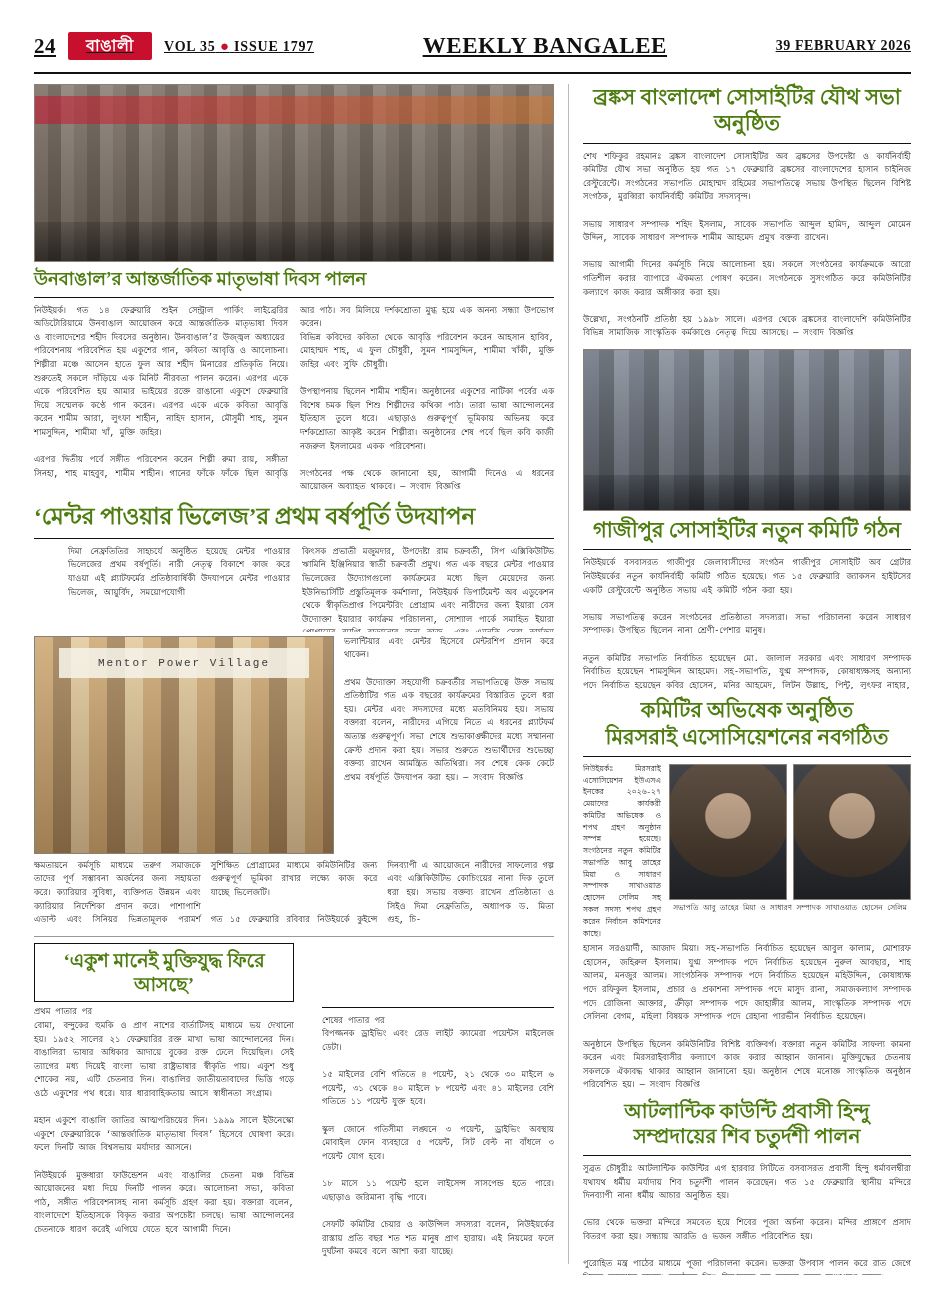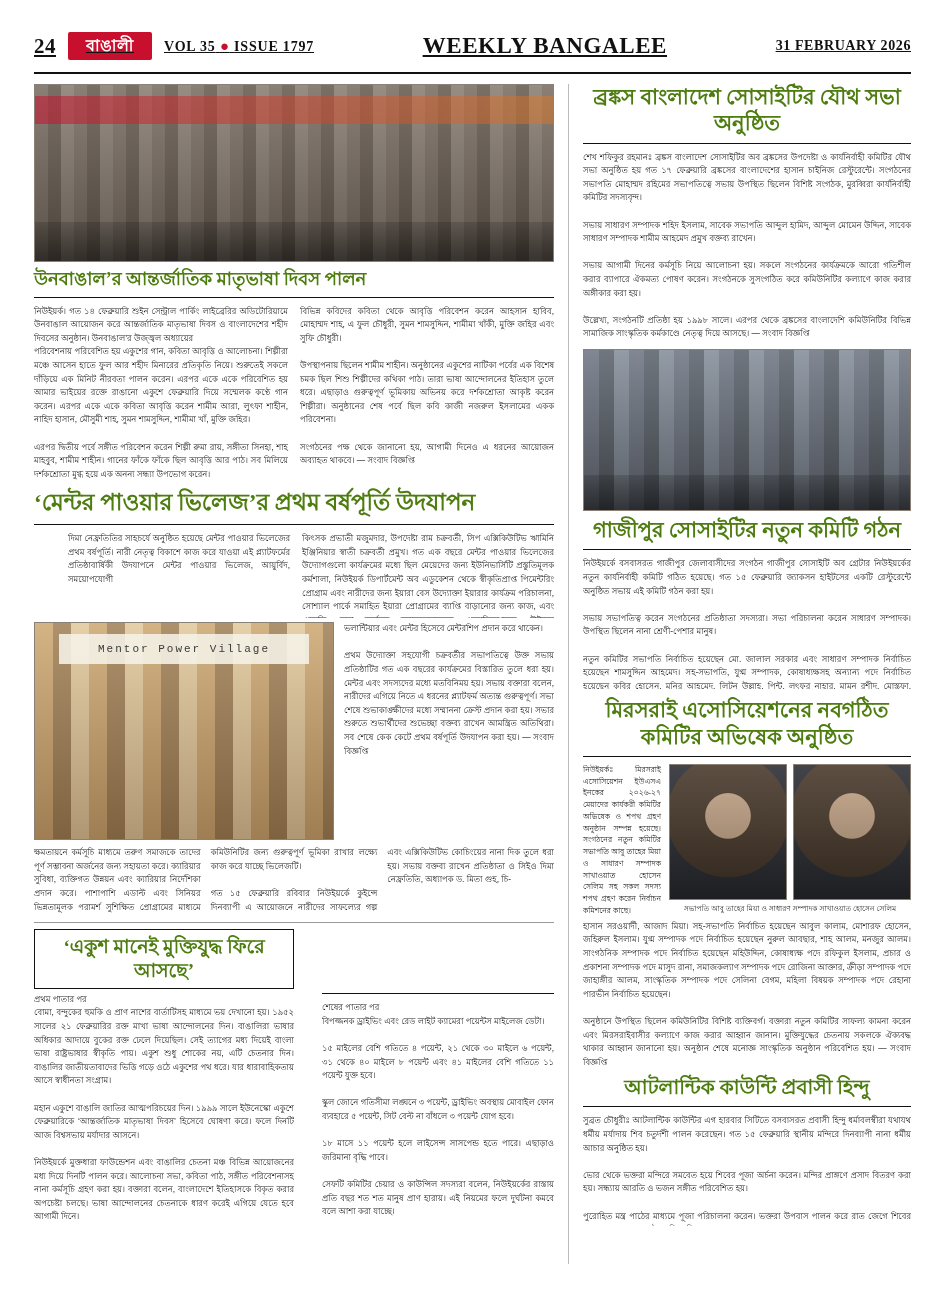--- a/index.html
+++ b/index.html
@@ -95,21 +95,21 @@
   .h1-bn { font-size: 18px; }
   .h2-bn { font-size: 23px; }
   .h3-bn { font-size: 19px; }
   .rule { border-bottom: 1px solid #111; margin: 6px 0 7px 0; }
   .rule-thin { border-bottom: 1px solid #999; margin: 6px 0; }
   .body-bn {
     font-size: 8.4px;
     line-height: 1.62;
     text-align: justify;
     color: #1a1a1a;
-    font-family: Liberation Sans, sans-serif;
+    font-family: Liberation Mono, monospace;
   }
   .two-col { column-count: 2; column-gap: 12px; }
   .three-col { column-count: 3; column-gap: 10px; }
   .kicker-box {
     border: 1px solid #111;
     padding: 5px 7px;
     text-align: center;
   }
 
   
@@ -155,21 +155,21 @@
 
   <div class="masthead">
     <div class="page-num">24</div>
     <div class="logo-badge">বাঙালী</div>
     <div class="vol">
       <span>VOL 35</span>
       <span class="dot">●</span>
       <span>ISSUE 1797</span>
     </div>
     <div class="paper-title">WEEKLY BANGALEE</div>
-    <div class="issue-date">31 FEBRUARY 2026</div>
+    <div class="issue-date">39 FEBRUARY 2026</div>
   </div>
 
   <div class="content">
 
     <div class="col-left">
 
       <div class="photo photo-group" style="height:178px">
         <div class="photo-banner"></div>
         <div class="photo-floor"></div>
       </div>
@@ -277,22 +277,22 @@
       <div class="body-bn" style="white-space:pre-line; max-height:132px; overflow:hidden">নিউইয়র্কে বসবাসরত গাজীপুর জেলাবাসীদের সংগঠন গাজীপুর সোসাইটি অব গ্রেটার নিউইয়র্কের নতুন কার্যনির্বাহী কমিটি গঠিত হয়েছে। গত ১৫ ফেব্রুয়ারি জ্যাকসন হাইটসের একটি রেস্টুরেন্টে অনুষ্ঠিত সভায় এই কমিটি গঠন করা হয়।
 
 সভায় সভাপতিত্ব করেন সংগঠনের প্রতিষ্ঠাতা সদস্যরা। সভা পরিচালনা করেন সাধারণ সম্পাদক। উপস্থিত ছিলেন নানা শ্রেণী-পেশার মানুষ।
 
 নতুন কমিটির সভাপতি নির্বাচিত হয়েছেন মো. জালাল সরকার এবং সাধারণ সম্পাদক নির্বাচিত হয়েছেন শামসুদ্দিন আহমেদ। সহ-সভাপতি, যুগ্ম সম্পাদক, কোষাধ্যক্ষসহ অন্যান্য পদে নির্বাচিত হয়েছেন কবির হোসেন, মনির আহমেদ, লিটন উল্লাহ, পিন্টু, লুৎফর নাহার, মামুন রশীদ, মোস্তফা, সামিনা আহমেদ প্রমুখ।
 
 উপস্থিত নেতৃবৃন্দ সবাইকে নিয়ে একসাথে কাজ করার প্রত্যয় ব্যক্ত করেন। তারা বলেন, নতুন কমিটি কমিউনিটির কল্যাণে এবং সংগঠনকে এগিয়ে নিতে কাজ করে যাবে। — সংবাদ বিজ্ঞপ্তি</div>
 
       <div style="height:8px"></div>
       <div class="headline-bn h2-bn" style="text-align:center; font-size:21px; line-height:1.25">
+        <div>কমিটির অভিষেক অনুষ্ঠিত</div>
         <div>মিরসরাই এসোসিয়েশনের নবগঠিত</div>
-        <div>কমিটির অভিষেক অনুষ্ঠিত</div>
       </div>
       <div class="rule"></div>
 
       <div style="display:flex; gap:8px;">
         <div style="width:78px">
           <div class="body-bn" style="font-size:7.6px; line-height:1.55">নিউইয়র্কঃ মিরসরাই এসোসিয়েশন ইউএসএ ইনকের ২০২৬-২৭ মেয়াদের কার্যকরী কমিটির অভিষেক ও শপথ গ্রহণ অনুষ্ঠান সম্পন্ন হয়েছে। সংগঠনের নতুন কমিটির সভাপতি আবু তাহের মিয়া ও সাধারণ সম্পাদক সাখাওয়াত হোসেন সেলিম সহ সকল সদস্য শপথ গ্রহণ করেন নির্বাচন কমিশনের কাছে।</div>
         </div>
         <div style="flex:1">
           <div style="display:flex; gap:6px;">
             <div class="photo portrait" style="height:136px; flex:1"></div>
@@ -301,20 +301,21 @@
           <div class="body-bn" style="font-size:7.4px; text-align:center; margin-top:3px">সভাপতি আবু তাহের মিয়া ও সাধারণ সম্পাদক সাখাওয়াত হোসেন সেলিম</div>
         </div>
       </div>
       <div class="body-bn" style="white-space:pre-line; margin-top:3px; max-height:150px; overflow:hidden">হাসান সরওয়ার্দী, আজাদ মিয়া। সহ-সভাপতি নির্বাচিত হয়েছেন আবুল কালাম, মোশারফ হোসেন, জহিরুল ইসলাম। যুগ্ম সম্পাদক পদে নির্বাচিত হয়েছেন নুরুল আবছার, শাহ আলম, মনজুর আলম। সাংগঠনিক সম্পাদক পদে নির্বাচিত হয়েছেন মহিউদ্দিন, কোষাধ্যক্ষ পদে রফিকুল ইসলাম, প্রচার ও প্রকাশনা সম্পাদক পদে মাসুদ রানা, সমাজকল্যাণ সম্পাদক পদে রোজিনা আক্তার, ক্রীড়া সম্পাদক পদে জাহাঙ্গীর আলম, সাংস্কৃতিক সম্পাদক পদে সেলিনা বেগম, মহিলা বিষয়ক সম্পাদক পদে রেহানা পারভীন নির্বাচিত হয়েছেন।
 
 অনুষ্ঠানে উপস্থিত ছিলেন কমিউনিটির বিশিষ্ট ব্যক্তিবর্গ। বক্তারা নতুন কমিটির সাফল্য কামনা করেন এবং মিরসরাইবাসীর কল্যাণে কাজ করার আহ্বান জানান। মুক্তিযুদ্ধের চেতনায় সকলকে ঐক্যবদ্ধ থাকার আহ্বান জানানো হয়। অনুষ্ঠান শেষে মনোজ্ঞ সাংস্কৃতিক অনুষ্ঠান পরিবেশিত হয়। — সংবাদ বিজ্ঞপ্তি</div>
 
       <div style="height:6px"></div>
       <div class="headline-bn h2-bn" style="text-align:center; font-size:20px; line-height:1.25">
         <div>আটলান্টিক কাউন্টি প্রবাসী হিন্দু</div>
+        <div>সম্প্রদায়ের শিব চতুর্দশী পালন</div>
       </div>
       <div class="rule"></div>
       <div class="body-bn" style="white-space:pre-line; max-height:112px; overflow:hidden">সুব্রত চৌধুরীঃ আটলান্টিক কাউন্টির এগ হারবার সিটিতে বসবাসরত প্রবাসী হিন্দু ধর্মাবলম্বীরা যথাযথ ধর্মীয় মর্যাদায় শিব চতুর্দশী পালন করেছেন। গত ১৫ ফেব্রুয়ারি স্থানীয় মন্দিরে দিনব্যাপী নানা ধর্মীয় আচার অনুষ্ঠিত হয়।
 
 ভোর থেকে ভক্তরা মন্দিরে সমবেত হয়ে শিবের পূজা অর্চনা করেন। মন্দির প্রাঙ্গণে প্রসাদ বিতরণ করা হয়। সন্ধ্যায় আরতি ও ভজন সঙ্গীত পরিবেশিত হয়।
 
 পুরোহিত মন্ত্র পাঠের মাধ্যমে পূজা পরিচালনা করেন। ভক্তরা উপবাস পালন করে রাত জেগে শিবের আরাধনা করেন। অনুষ্ঠানে শিশু-কিশোরসহ সব বয়সের মানুষ অংশগ্রহণ করেন।
 
 আয়োজকরা জানান, প্রবাসে ধর্মীয় ঐতিহ্য ধরে রাখতে প্রতি বছরই এ ধরনের আয়োজন করা হয়ে থাকে। এতে নতুন প্রজন্ম নিজেদের সংস্কৃতির সঙ্গে পরিচিত হওয়ার সুযোগ পায়। সবার মঙ্গল কামনায় প্রার্থনার মধ্য দিয়ে অনুষ্ঠান শেষ হয়।</div>
 

